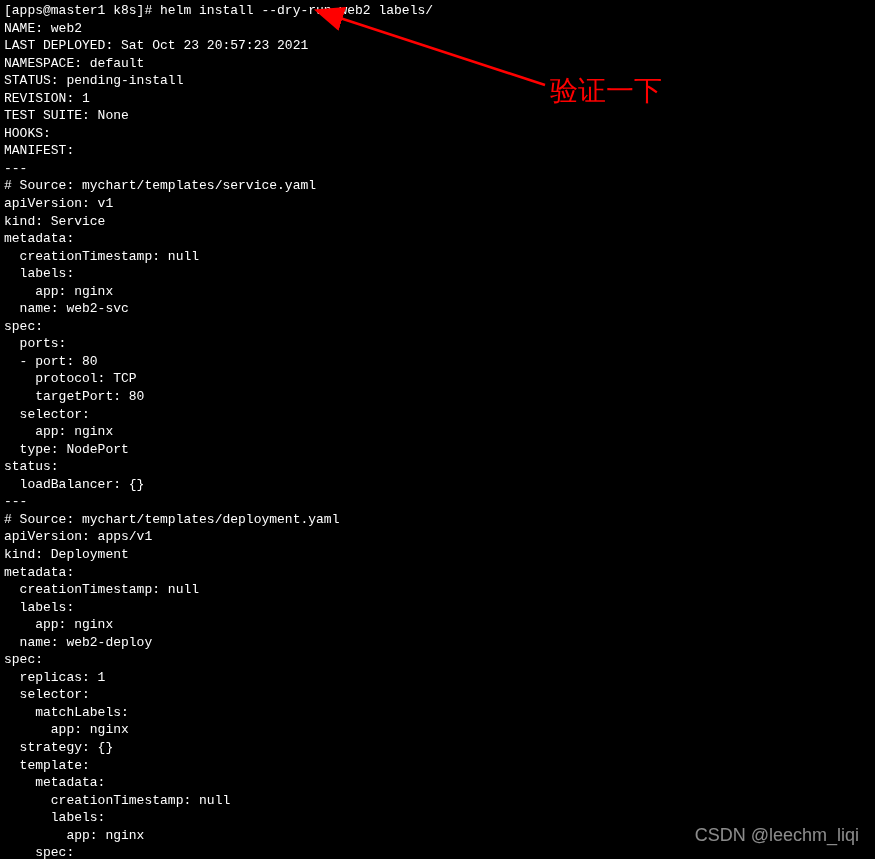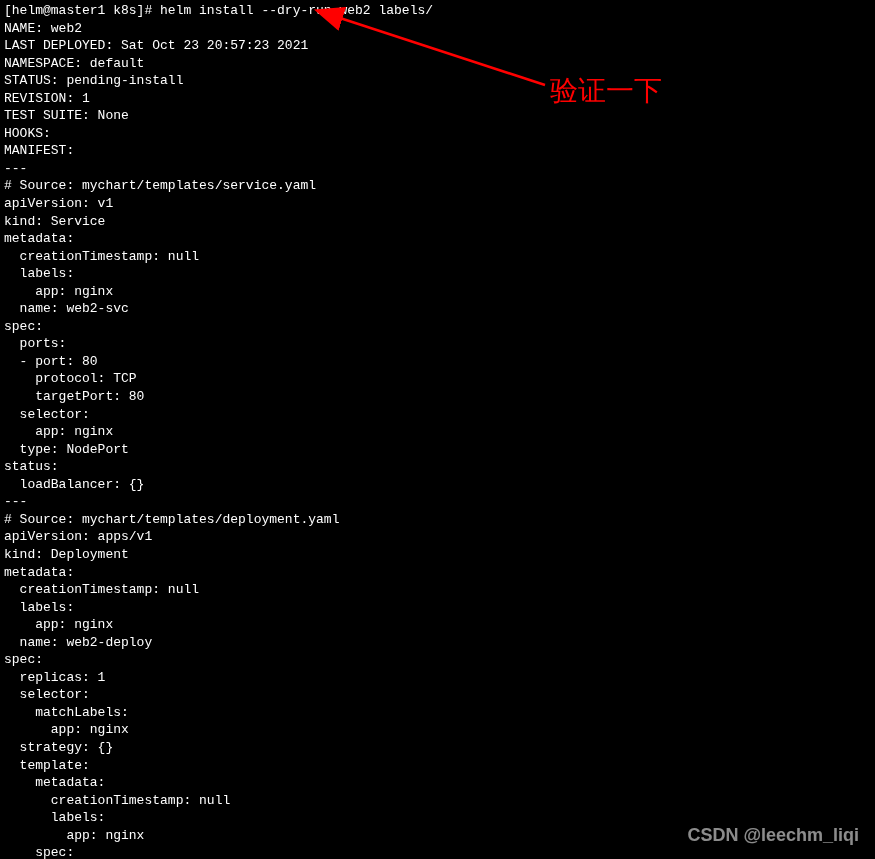--- a/index.html
+++ b/index.html
@@ -41,27 +41,27 @@
       left: 0;
       pointer-events: none;
     }
     .watermark {
       position: absolute;
       bottom: 12px;
       right: 16px;
       color: rgba(255, 255, 255, 0.55);
       font-size: 18px;
       font-family: Arial, sans-serif;
-      font-weight: bold;
+      font-weight: normal;
     }
   </style>
 </head>
 <body>
 
-<div class="terminal"><span class="prompt">[helm@master1 k8s]# </span><span>helm install --dry-run web2 labels/</span>
+<div class="terminal"><span class="prompt">[apps@master1 k8s]# </span><span>helm install --dry-run web2 labels/</span>
 <span>NAME: web2
 LAST DEPLOYED: Sat Oct 23 20:57:23 2021
 NAMESPACE: default
 STATUS: pending-install
 REVISION: 1
 TEST SUITE: None
 HOOKS:
 MANIFEST:
 ---
 # Source: mychart/templates/service.yaml

